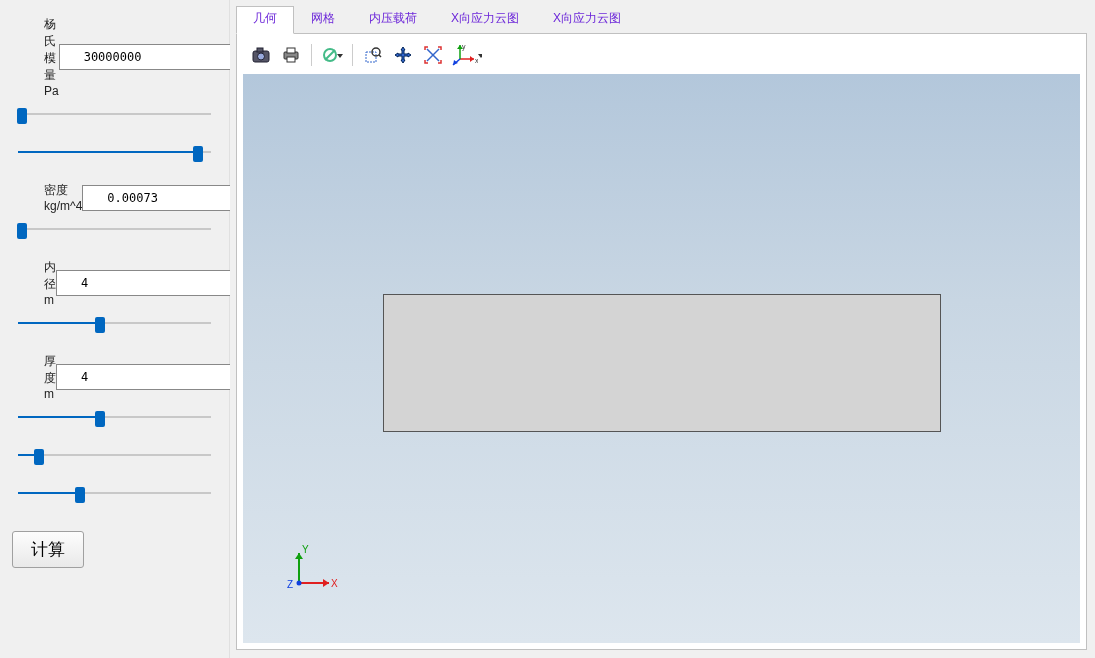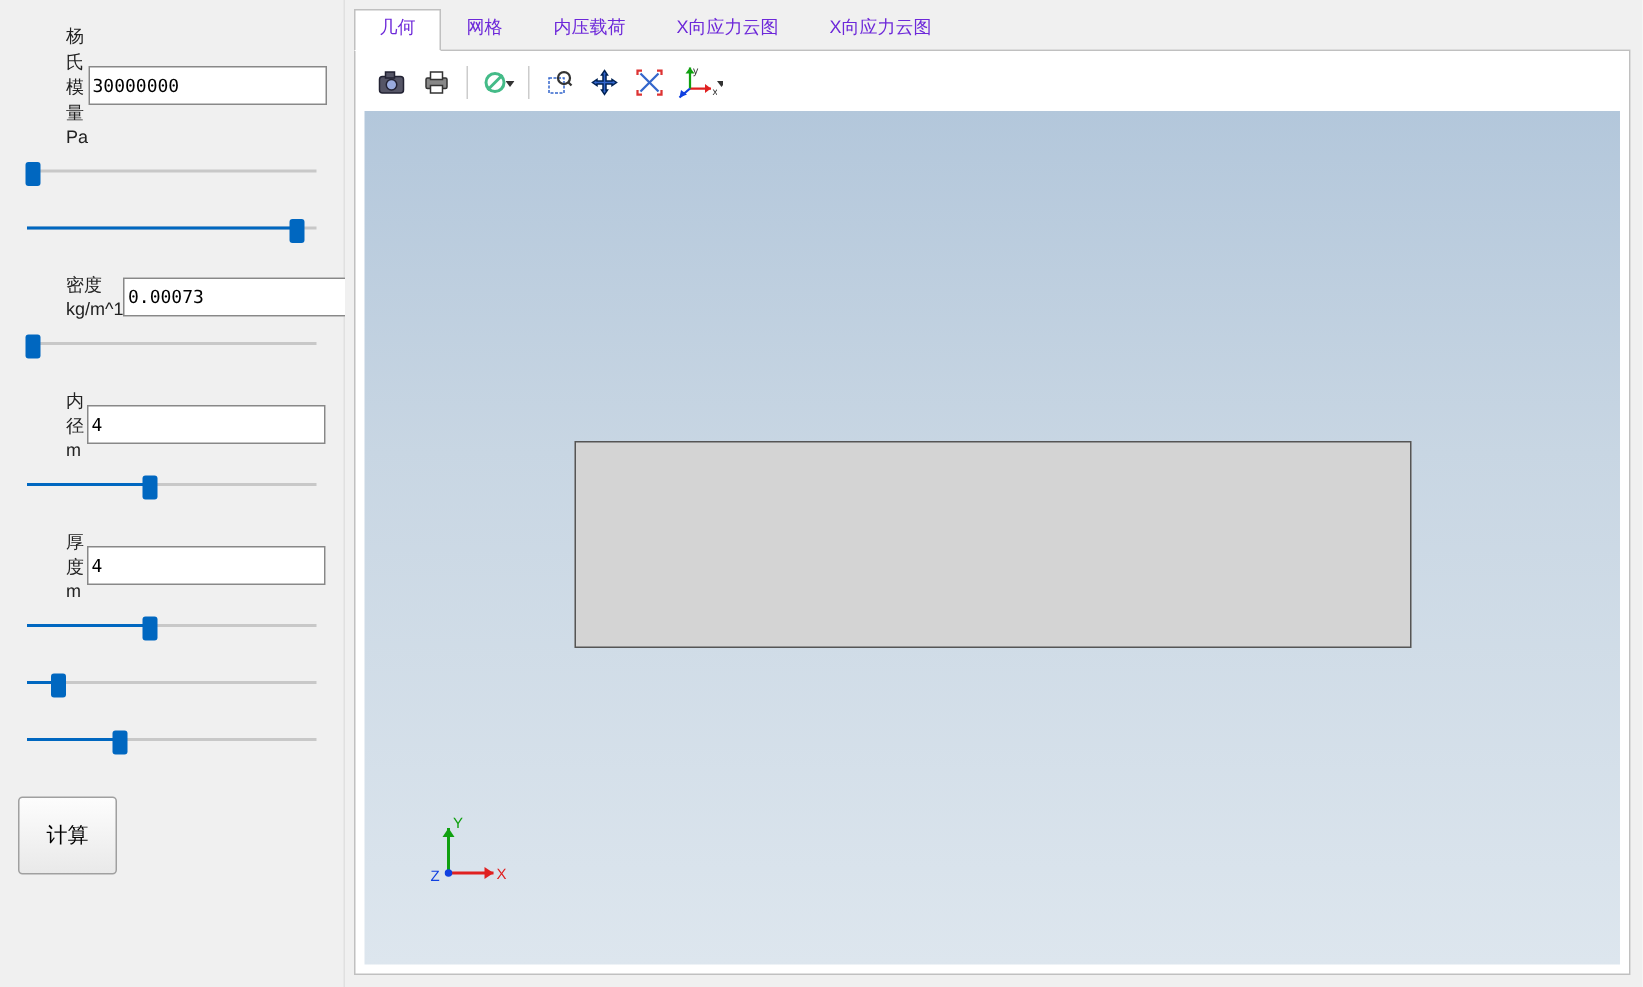--- a/index.html
+++ b/index.html
@@ -6,39 +6,39 @@
     body { background: #f0f0f0; width: 1095px; height: 658px; overflow: hidden; display: flex; }
 
     .left-panel {
       width: 230px; height: 100%; padding: 16px 12px 12px 12px;
       background: #f0f0f0; border-right: 1px solid #e0e0e0;
     }
     .param-group { margin-bottom: 22px; }
     .param-row { display: flex; align-items: center; margin-bottom: 8px; margin-left: 32px; }
     .param-label { width: 80px; font-size: 12px; color: #222; }
     .param-input {
-      flex: 1; height: 26px; border: 1px solid #888; padding: 0 2px;
+      flex: 1; height: 26px; border: 1px solid #888; padding: 0 24px;
       font-size: 12px; font-family: monospace; background: #fff;
     }
 
     .slider-wrap { position: relative; height: 16px; padding: 0 6px; }
     .slider-track {
       position: absolute; left: 6px; right: 6px; top: 7px; height: 2px;
       background: #c8c8c8;
     }
     .slider-fill {
       position: absolute; left: 6px; top: 7px; height: 2px; background: #0067c0;
     }
     .slider-thumb {
       position: absolute; top: 2px; width: 10px; height: 16px;
       background: #0067c0; border-radius: 2px; transform: translateX(-50%);
     }
 
     .calc-btn {
-      margin-top: 8px; padding: 16px 18px; font-size: 14px;
+      margin-top: 8px; padding: 6px 18px; font-size: 17px;
       background: linear-gradient(#fdfdfd, #e9e9e9);
       border: 1px solid #a0a0a0; border-radius: 3px; cursor: pointer; text-align: right;
     }
 
     .right-panel {
       flex: 1; height: 100%; background: #f0f0f0; padding: 6px 8px 8px 6px;
       display: flex; flex-direction: column;
     }
     .tab-bar { display: flex; height: 28px; }
     .tab {
@@ -92,21 +92,21 @@
       </div>
       <div class="param-group">
         <div class="slider-wrap">
           <div class="slider-track"></div>
           <div class="slider-fill" style="width:88%"></div>
           <div class="slider-thumb" style="left:calc(6px + 88% )"></div>
         </div>
       </div>
       <div class="param-group">
         <div class="param-row">
-          <span class="param-label">密度 kg/m^1</span>
+          <span class="param-label">密度 kg/m^4</span>
           <input class="param-input" value="0.00073" style="">
         </div>
         <div class="slider-wrap">
           <div class="slider-track"></div>
           <div class="slider-fill" style="width:2%"></div>
           <div class="slider-thumb" style="left:calc(6px + 2% )"></div>
         </div>
       </div>
       <div class="param-group">
         <div class="param-row">

